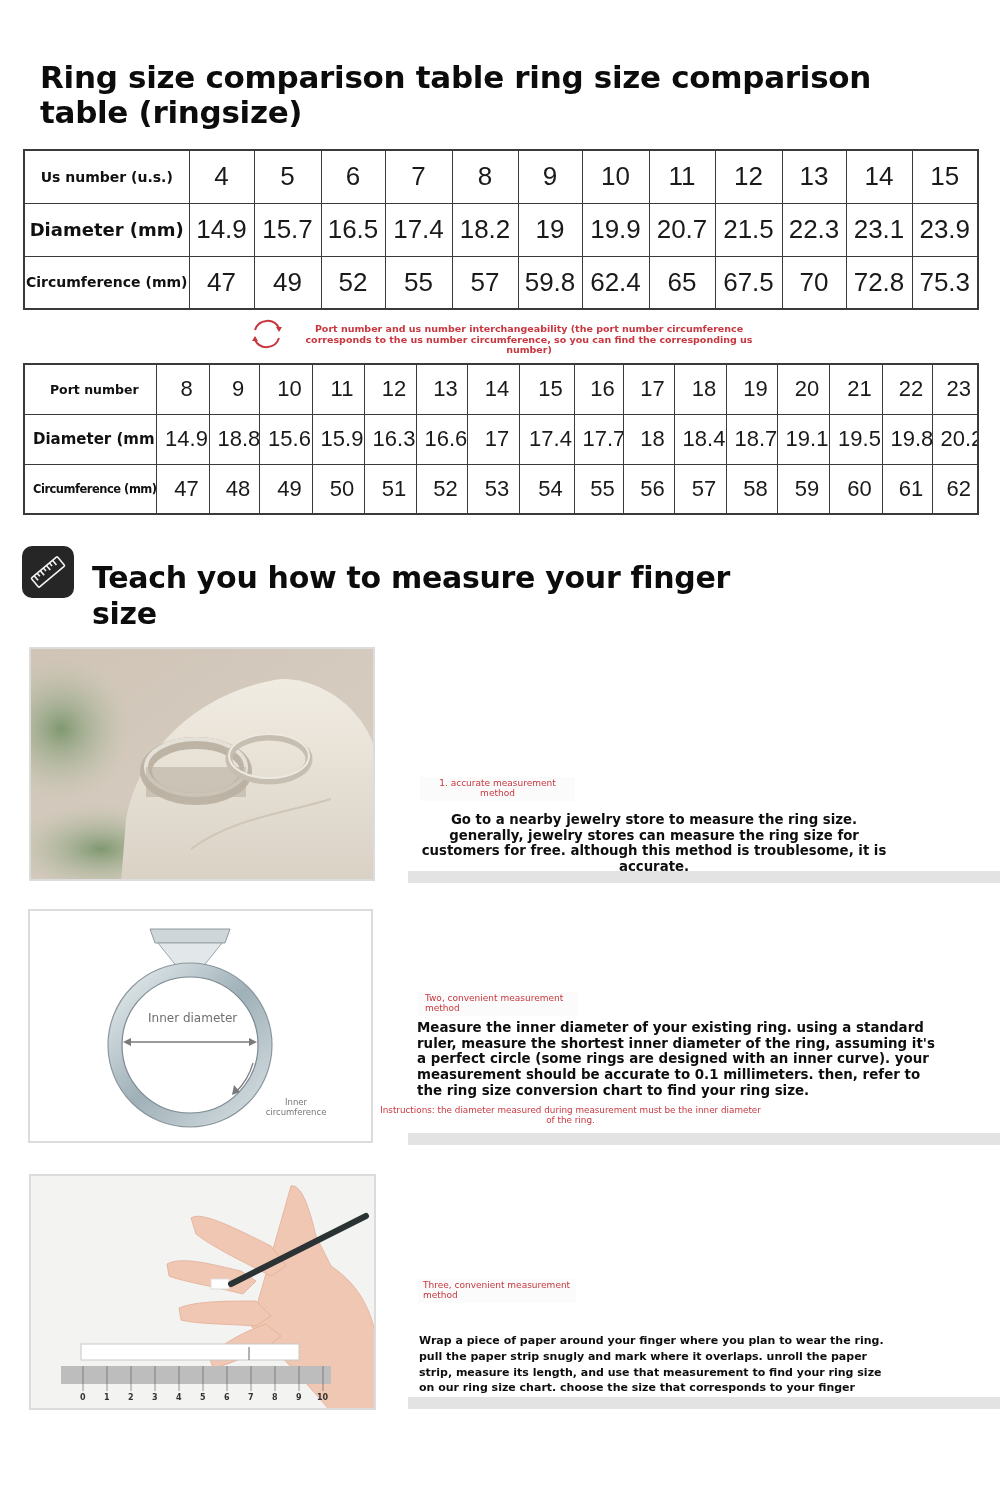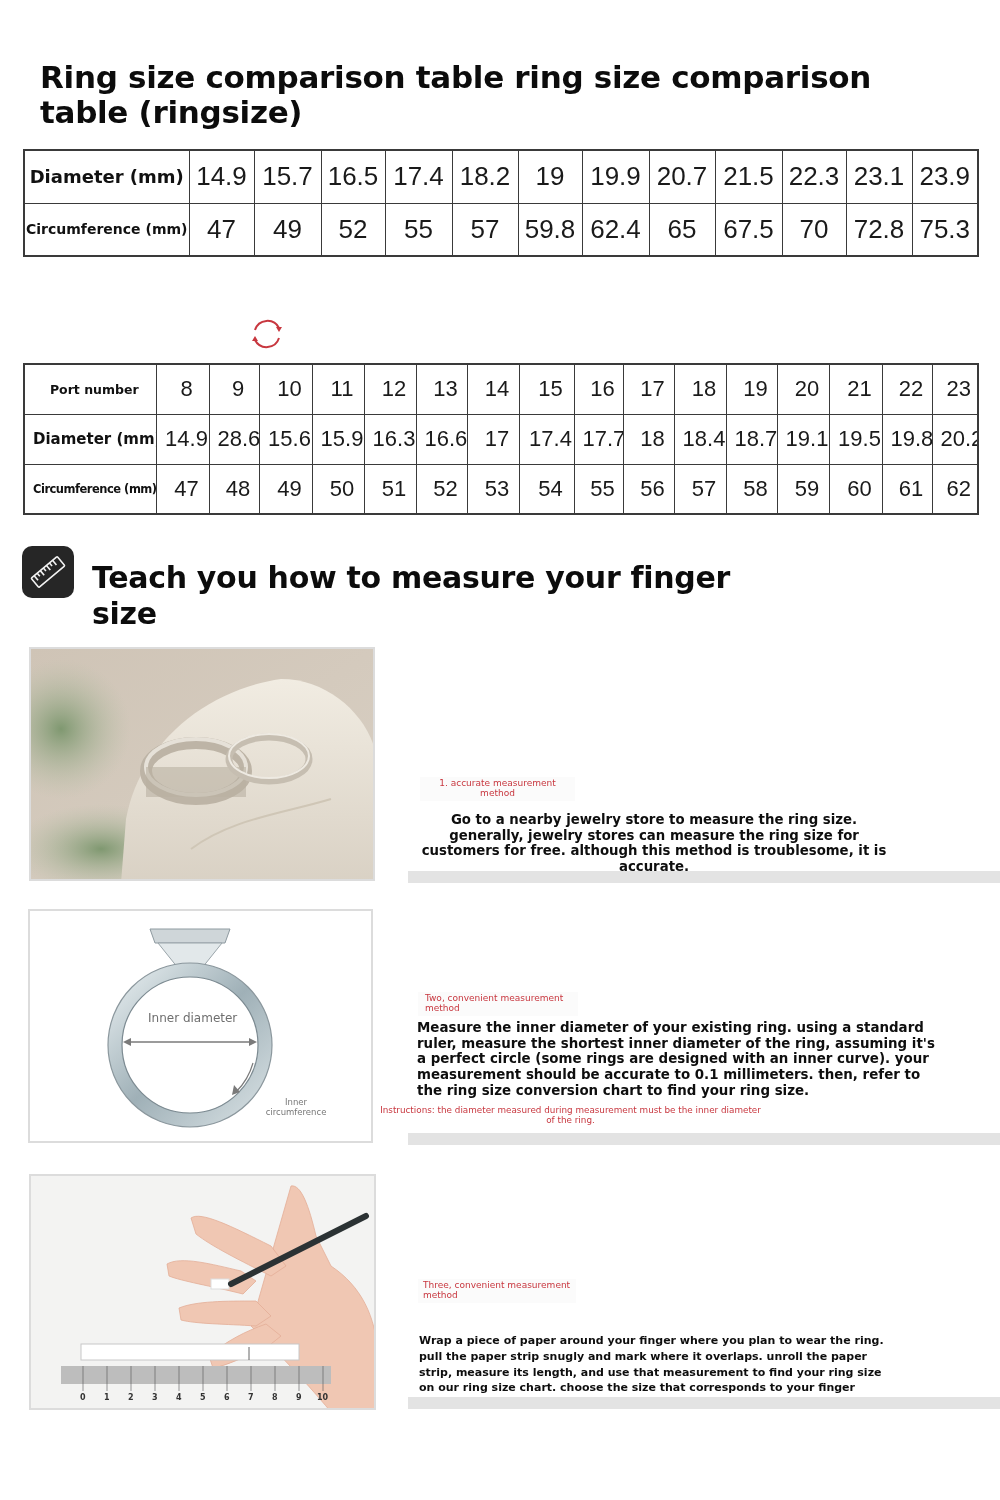--- a/index.html
+++ b/index.html
@@ -105,20 +105,35 @@
     <col style="width:66px">
       <col style="width:64px">
       <col style="width:67px">
       <col style="width:66px">
     <col style="width:67px">
       <col style="width:64px">
       <col style="width:66px">
       <col style="width:66px">
   </colgroup>
   <tbody>
+      <tr>
+    <td class="rowhead small">Us number (u.s.)</td>
+    <td>4</td>
+    <td>5</td>
+    <td>6</td>
+    <td>7</td>
+    <td>8</td>
+    <td>9</td>
+    <td>10</td>
+    <td>11</td>
+    <td>12</td>
+    <td>13</td>
+    <td>14</td>
+    <td>15</td>
+  </tr>
   <tr>
     <td class="rowhead big">Diameter (mm)</td>
     <td>14.9</td>
     <td>15.7</td>
     <td>16.5</td>
     <td>17.4</td>
     <td>18.2</td>
     <td>19</td>
     <td>19.9</td>
     <td>20.7</td>
@@ -145,20 +160,21 @@
 </tbody>
   </table>
 
 <div class="note">
   <svg class="swap-icon" viewBox="0 0 38 36">
     <path d="M7 14 A13 13 0 0 1 31 12" fill="none" stroke="#c8373f" stroke-width="2"></path>
     <path d="M31 22 A13 13 0 0 1 7 24" fill="none" stroke="#c8373f" stroke-width="2"></path>
     <polygon points="28,11 34,11 31,16" fill="#c8373f"></polygon>
     <polygon points="4,25 10,25 7,20" fill="#c8373f"></polygon>
   </svg>
+  <div class="note-text">Port number and us number interchangeability (the port number circumference corresponds to the us number circumference, so you can find the corresponding us number)</div>
 </div>
 
 <table class="size-table" id="t2">
   <colgroup>
     <col style="width:132px">
     <col style="width:53px">
       <col style="width:50px">
       <col style="width:53px">
       <col style="width:52px">
     <col style="width:52px">
@@ -190,21 +206,21 @@
     <td>18</td>
     <td>19</td>
     <td>20</td>
     <td>21</td>
     <td>22</td>
     <td>23</td>
   </tr>
   <tr>
     <td class="rowhead big">Diameter (mm)</td>
     <td>14.9</td>
-    <td>28.6</td>
+    <td>18.8</td>
     <td>15.6</td>
     <td>15.9</td>
     <td>16.3</td>
     <td>16.6</td>
     <td>17</td>
     <td>17.4</td>
     <td>17.7</td>
     <td>18</td>
     <td>18.4</td>
     <td>18.7</td>

